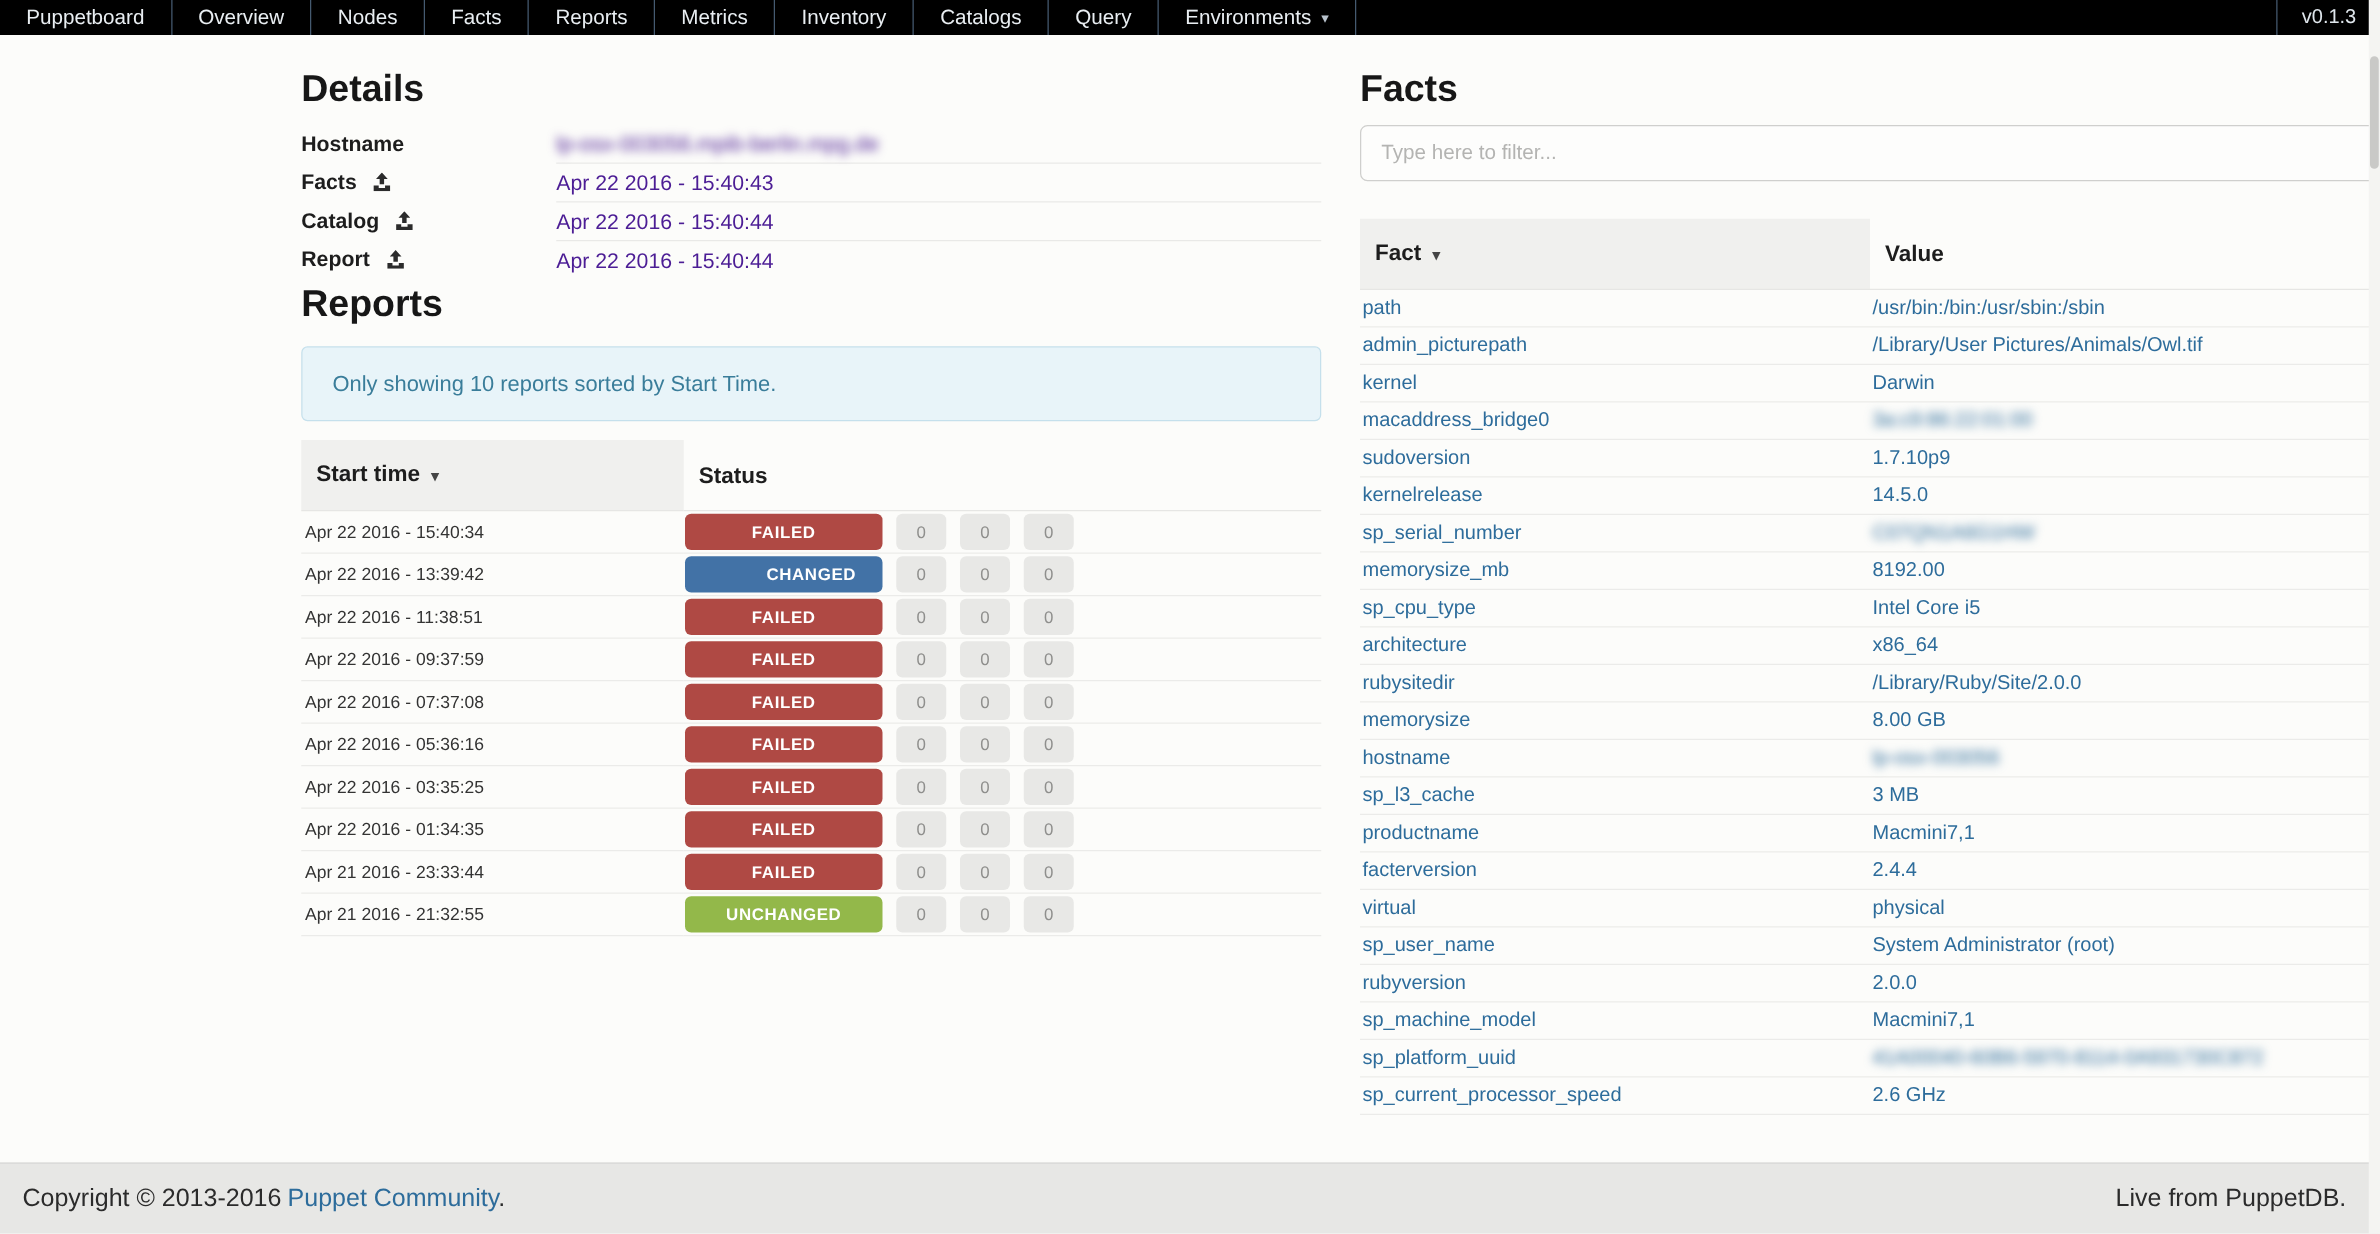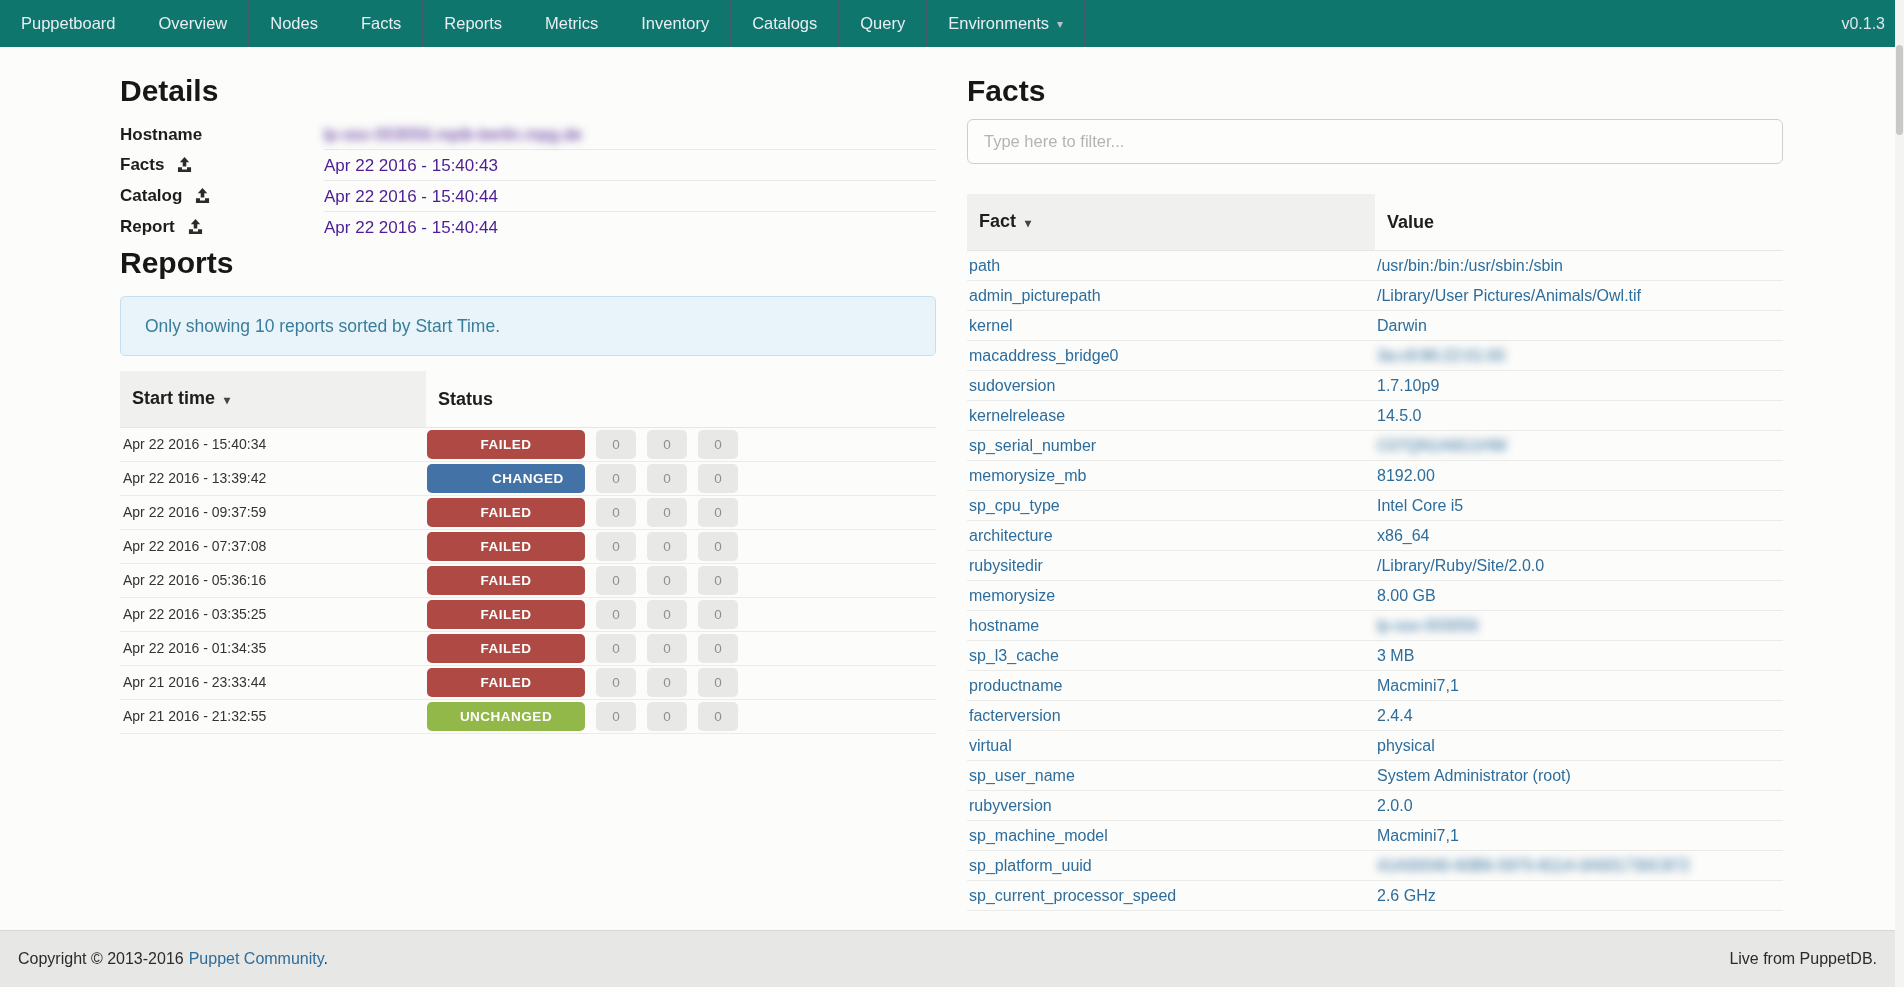--- a/index.html
+++ b/index.html
@@ -5,37 +5,37 @@
   * { box-sizing: border-box; }
   html,body { margin:0; padding:0; }
   body {
     width:1904px; height:987px; overflow:hidden; position:relative;
     background:#fcfcfa; color:#2f2f2f;
     font-family:"Liberation Sans", sans-serif;
   }
 
   
   .navbar {
-    height:47px; background:#0f766e; display:flex; align-items:stretch;
+    height:28px; background:#000000; display:flex; align-items:stretch;
     color:#e9eef2; font-size:16.5px;
   }
   .nav-brand, .nav-item, .nav-env {
     display:flex; align-items:center; padding:0 21px;
     border-right:1px solid #455a70; cursor:pointer; white-space:nowrap;
   }
   .nav-items { display:flex; align-items:stretch; }
   .nav-caret { font-size:12px; color:#b8c2cc; margin-left:8px; }
   .nav-spacer { flex:1; }
   .nav-version {
     display:flex; align-items:center; padding:0 19px;
     border-left:1px solid #455a70; color:#dfe6ec; font-size:16px;
   }
 
   
-  .content { display:flex; margin-left:120px; }
+  .content { display:flex; margin-left:120px;justify-content:flex-end; }
   .col { width:816px; }
   .col-right { margin-left:31px; }
   h2 { font-weight:bold; font-size:30px; line-height:30px; color:#171717; }
   .details-title { margin:29px 0 14px; }
   .reports-title { margin:5px 0 0; }
   .facts-title   { margin:29px 0 0; }
 
   
   .details-table { width:100%; border-collapse:collapse; table-layout:fixed; }
   .details-table th {
@@ -99,21 +99,21 @@
   .facts-table { margin-top:30px; }
   .facts-table thead th:first-child { width:50%; }
   .facts-table tbody td { padding:4px 2px; font-size:16px; line-height:21px; }
   a.cell-link { color:#2d6c9b; text-decoration:none; cursor:pointer; }
 
   
   .footer {
     position:absolute; left:0; right:0; bottom:0; height:57px;
     background:#e7e7e5; border-top:1px solid #d8d8d6;
     display:flex; align-items:center; justify-content:space-between;
-    padding:0 27px 0 18px; font-size:16px; color:#2b2b2b; z-index:5;
+    padding:0 27px 0 18px; font-size:20px; color:#2b2b2b; z-index:5;
   }
   .footer a { color:#2d6c9b; text-decoration:none; cursor:pointer; }
   .footer .prefix { margin-right:5px; }
 
   
   .scrollbar-track {
     position:absolute; top:0; right:0; width:9px; height:987px;
     background:#f4f4f2; z-index:6;
   }
   .scrollbar-thumb {
@@ -209,20 +209,31 @@
             <td class="status-cell">
               <div class="status-flex">
                 <span class="status-badge" style="background: rgb(66, 114, 166); padding-left: 44px;">CHANGED</span>
                 <span class="counter">0</span>
                 <span class="counter">0</span>
                 <span class="counter">0</span>
               </div>
             </td>
           </tr>
           <tr>
+            <td class="rdate">Apr 22 2016 - 11:38:51</td>
+            <td class="status-cell">
+              <div class="status-flex">
+                <span class="status-badge" style="background: rgb(175, 73, 68);">FAILED</span>
+                <span class="counter">0</span>
+                <span class="counter">0</span>
+                <span class="counter">0</span>
+              </div>
+            </td>
+          </tr>
+          <tr>
             <td class="rdate">Apr 22 2016 - 09:37:59</td>
             <td class="status-cell">
               <div class="status-flex">
                 <span class="status-badge" style="background: rgb(175, 73, 68);">FAILED</span>
                 <span class="counter">0</span>
                 <span class="counter">0</span>
                 <span class="counter">0</span>
               </div>
             </td>
           </tr>

